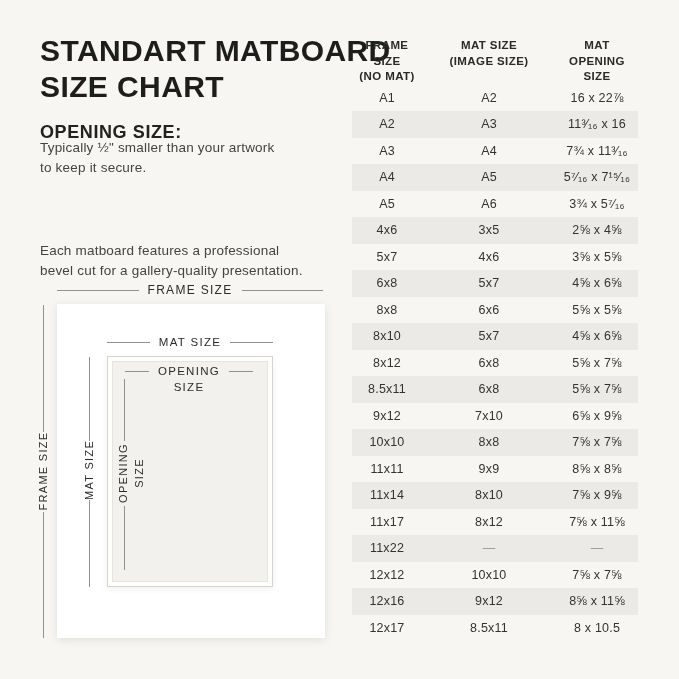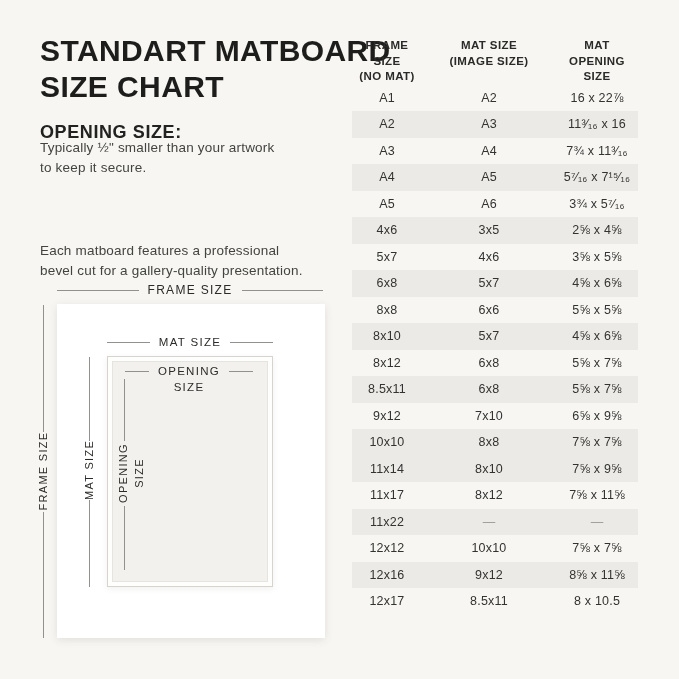--- a/index.html
+++ b/index.html
@@ -214,20 +214,25 @@
         <div class="trow">
           <div class="cell">9x12</div>
           <div class="cell">7x10</div>
           <div class="cell">6⅝ x 9⅝</div>
         </div>
         <div class="trow stripe">
           <div class="cell">10x10</div>
           <div class="cell">8x8</div>
           <div class="cell">7⅝ x 7⅝</div>
         </div>
+        <div class="trow">
+          <div class="cell">11x11</div>
+          <div class="cell">9x9</div>
+          <div class="cell">8⅝ x 8⅝</div>
+        </div>
         <div class="trow stripe">
           <div class="cell">11x14</div>
           <div class="cell">8x10</div>
           <div class="cell">7⅝ x 9⅝</div>
         </div>
         <div class="trow">
           <div class="cell">11x17</div>
           <div class="cell">8x12</div>
           <div class="cell">7⅝ x 11⅝</div>
         </div>

